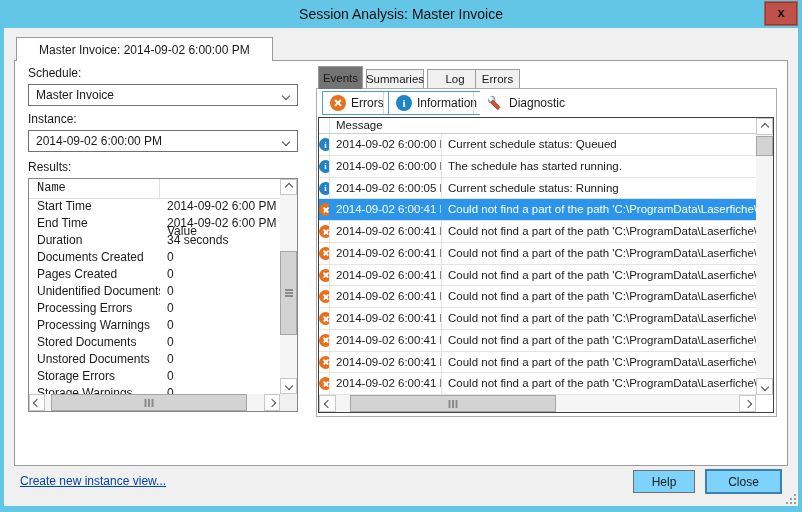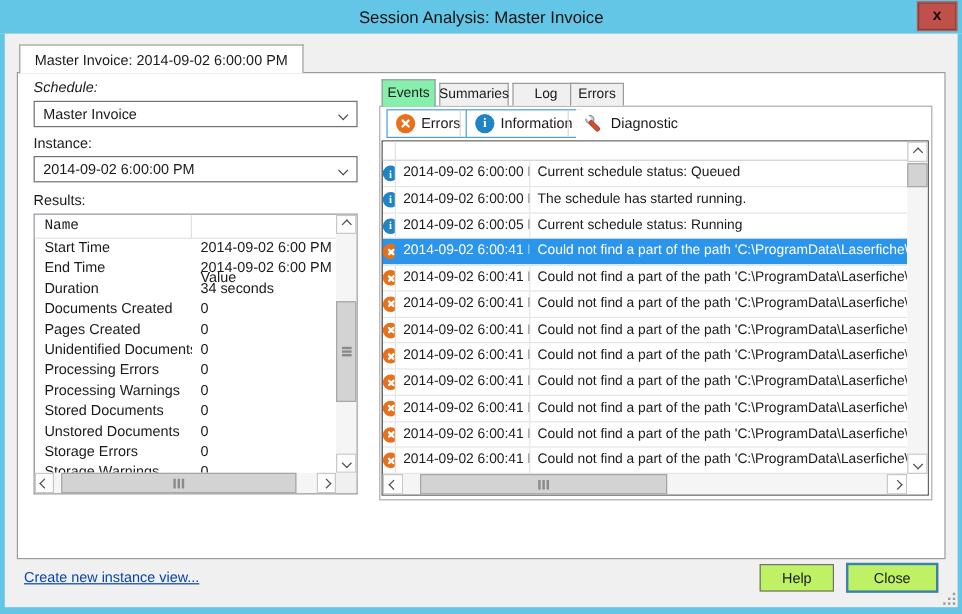--- a/index.html
+++ b/index.html
@@ -15,21 +15,21 @@
   .title { font-size:14px; color:#111; }
   .close-btn { position:absolute; right:5px; top:2px; width:32px; height:23px;
     background:var(--close-red,#C0504A); border:1px solid #8E3B35; outline:1px solid #a96058;
     display:flex; align-items:center; justify-content:center;
     font-weight:bold; font-size:13px; color:#14090a; cursor:pointer; line-height:1; padding-bottom:2px; }
   .edge-l { position:absolute; left:0; top:28px; width:4px; height:484px; background:var(--titlebar-blue,#63C6E6); }
   .edge-r { position:absolute; left:798px; top:28px; width:4px; height:484px; background:var(--titlebar-blue,#63C6E6); }
   .edge-b { position:absolute; left:0; top:506px; width:802px; height:6px; background:var(--titlebar-blue,#63C6E6); }
 
   
-  .main-tab { position:absolute; left:16px; top:37px; height:24px; padding:0 12px;
+  .main-tab { position:absolute; left:16px; top:37px; height:24px; padding:0 22px;
     background:#fff; border:1px solid #9B9B9B; border-bottom:none; z-index:3;
     display:flex; align-items:center; font-size:12px; }
   .tab-page { position:absolute; left:14px; top:60px; width:774px; height:406px;
     background:#fff; border:1px solid #9B9B9B; z-index:1; }
 
   .lbl { position:absolute; z-index:2; font-size:12px; }
 
   
   .select { position:absolute; z-index:2; height:22px; width:270px; left:28px;
     background:#fff; border:1px solid #707070; display:flex; align-items:center;
@@ -69,21 +69,21 @@
   .res-vsb .sb-track { position:absolute; left:0; top:16px; bottom:16px; width:17px; }
   .res-hsb { position:absolute; left:0; bottom:0; right:17px; height:17px; }
   .res-hsb .sb-btn { position:absolute; top:0; width:16px; height:17px; }
   .res-hsb .l { left:0; } .res-hsb .r { right:0; }
   .res-hsb .sb-track { position:absolute; left:16px; right:16px; top:0; height:17px; }
   .sb-corner { position:absolute; right:0; bottom:0; width:17px; height:17px; background:#F0F0F0; }
 
   
   .rtab { position:absolute; z-index:3; display:flex; align-items:center; justify-content:center;
     font-size:11.5px; border:1px solid #9B9B9B; border-bottom:none; background:#F0F0F0; cursor:pointer; }
-  .rtab.active { background:#86efac; z-index:4; }
+  .rtab.active { background:#737373; z-index:4; }
 
   
   .group { position:absolute; left:316px; top:88px; width:461px; height:329px;
     background:#fff; border:1px solid #ACACAC; z-index:2; }
   .tbtn { position:absolute; z-index:3; height:24px; display:flex; align-items:center; gap:5px;
     padding:0 7px; background:#fff; cursor:pointer; font-size:12px; }
   .tbtn.toggled { border:1px solid var(--toggle-border-blue,#4C9FDC); }
   .tsep { position:absolute; z-index:3; width:1px; height:22px; background:#D9D9D9; }
 
   
@@ -128,21 +128,21 @@
   .ev-hsb .sb-btn { position:absolute; top:0; width:17px; height:17px; }
   .ev-hsb .l { left:0; } .ev-hsb .r { right:0; }
   .ev-hsb .sb-track { position:absolute; left:17px; right:17px; top:0; height:17px; }
 
   
   .wrench { flex:none; }
 
   
   .link { position:absolute; left:20px; top:474px; color:var(--link-blue,#0645AD);
     text-decoration:underline; font-size:12px; cursor:pointer; z-index:2;text-align:right; }
-  .btn { position:absolute; z-index:2; background:#bef264; border:1px solid #707070;
+  .btn { position:absolute; z-index:2; background:#7dd3fc; border:1px solid #707070;
     display:flex; align-items:center; justify-content:center; font-size:12px; cursor:pointer; }
   .btn.help { left:633px; top:470px; width:62px; height:23px; }
   .btn.close { left:705px; top:469px; width:77px; height:25px; border:2px solid var(--close-button-border-blue,#3C7FB1); }
   .grip { position:absolute; left:786px; top:494px; width:2px; height:2px; background:transparent;
     box-shadow:8px 0 #9a9a9a, 4px 4px #9a9a9a, 8px 4px #9a9a9a, 0 8px #9a9a9a, 4px 8px #9a9a9a, 8px 8px #9a9a9a; }
 </style>
 </head>
 <body>
 
 <div class="window">
@@ -153,21 +153,21 @@
   <div class="close-btn">x</div>
   <div class="edge-l"></div>
   <div class="edge-r"></div>
   <div class="edge-b"></div>
 
   <div class="main-tab">
     <span>Master Invoice: 2014-09-02 6:00:00 PM</span>
   </div>
   <div class="tab-page"></div>
 
-  <div class="lbl" style="left:28px; top:66px;font-style:italic;">Schedule:</div>
+  <div class="lbl" style="left:28px; top:66px;">Schedule:</div>
   <div class="select" style="top:84px;">
     <span>Master Invoice</span>
     <span class="chev down"></span>
   </div>
 
   <div class="lbl" style="left:28px; top:112px;">Instance:</div>
   <div class="select" style="top:130px;">
     <span>2014-09-02 6:00:00 PM</span>
     <span class="chev down"></span>
   </div>
@@ -293,20 +293,21 @@
       <circle cx="4.6" cy="4.6" r="3.4" fill="#C3C9D1" stroke="#868D98" stroke-width="0.9"></circle>
       <rect x="-3" y="3.1" width="8" height="3" transform="rotate(45 4.6 4.6)" fill="#ffffff"></rect>
       <rect x="5.8" y="5" width="10.5" height="3.4" rx="1.2" transform="rotate(45 5.8 5)" fill="#D94F2B" stroke="#A93C20" stroke-width="0.8"></rect>
     </svg>
     <span>Diagnostic</span>
   </div>
 
   <div class="events">
     <div class="ev-head">
       <div class="hi"></div>
+      <div class="hm">Message</div>
     </div>
     <div class="ev-body">
         <div class="erow">
           <div class="eicon">
             <span class="circ c13 inf">
               <span class="i-glyph">i</span>
             </span>
           </div>
           <div class="etime">2014-09-02 6:00:00 PM</div>
           <div class="emsg">Current schedule status: Queued</div>

